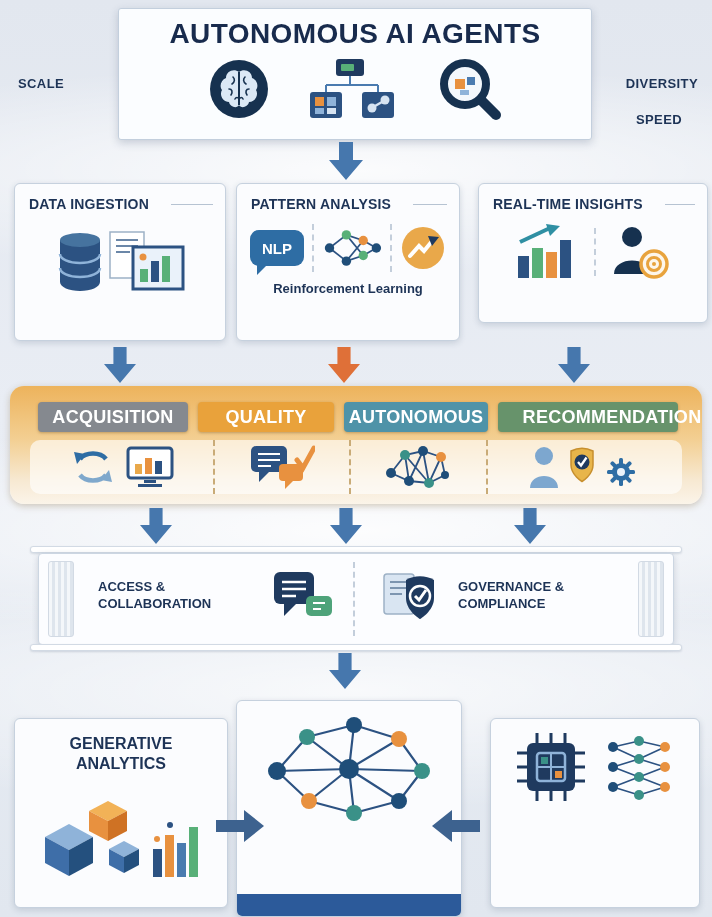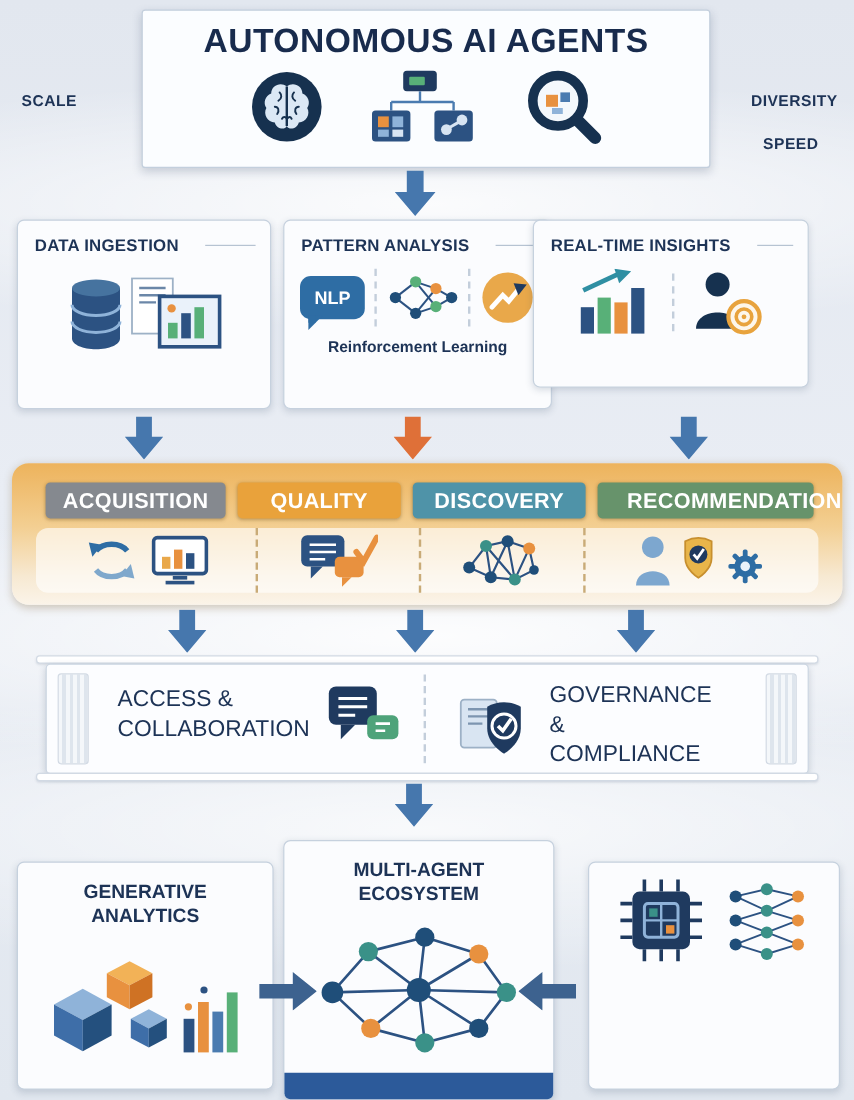--- a/index.html
+++ b/index.html
@@ -75,21 +75,21 @@
   .ledge { position:absolute; left:30px; width:652px; height:7px; background:#ffffff;
     border:1px solid #d2dae4; border-radius:3px; box-shadow:0 1px 2px rgba(50,70,100,.15); }
   #band4 {
     position:absolute; left:38px; top:553px; width:636px; height:92px; background:#fcfdff;
     border:1px solid #ccd6e2; border-radius:4px; box-shadow:0 2px 6px rgba(50,70,100,.2);
   }
   .pillar { position:absolute; top:561px; width:26px; height:76px; z-index:3;
     border:1px solid #d2dae4; border-radius:3px;
     background:repeating-linear-gradient(90deg,#f4f7fa 0 3px,#dee5ed 3px 6px); }
   .b4group { position:absolute; display:flex; align-items:center; gap:16px; z-index:4; }
-  .b4label { font-weight:normal; font-size:19px; color:#1d3356; line-height:1.3; }
+  .b4label { font-weight:bold; font-size:13px; color:#1d3356; line-height:1.3; }
   .b4dash { position:absolute; left:353px; top:562px; height:74px; border-left:2px dashed #c3cedb; z-index:4; }
 
   
   .p5title { text-align:center; font-weight:bold; font-size:16px; color:#1d3356; line-height:1.28; margin:15px auto 0; }
   .p5icons { display:flex; align-items:center; justify-content:center; gap:12px; margin-top:12px; line-height:0; }
   #footer-bar { position:absolute; left:0; right:0; bottom:0; height:22px; border-radius:0 0 5px 5px; }
 </style>
 </head>
 <body>
 
@@ -192,21 +192,21 @@
       <span class="vdash"></span>
       <svg width="46" height="46" viewBox="0 0 46 46">
         <circle cx="23" cy="23" r="21" fill="#e9a84a"></circle>
         <path d="M10 31 L19 21 L24 26 L33 15" stroke="#fff" stroke-width="4" fill="none" stroke-linecap="round"></path>
         <polygon points="28,11 39,12 32,21" fill="#1f3a5f"></polygon>
       </svg>
     </div>
     <div class="sub">Reinforcement Learning</div>
   </div>
 
-  <div class="panel" style="left:444px; top:183px; width:230px; height:140px;">
+  <div class="panel" style="left:478px; top:183px; width:230px; height:140px;">
     <div class="title-row">
       <span class="ptitle">REAL-TIME INSIGHTS</span>
       <span class="rule"></span>
     </div>
     <div class="icons-row" style="gap:14px; margin-top:12px;">
       <svg width="64" height="56" viewBox="0 0 64 56">
         <rect x="2" y="32" width="11" height="22" fill="#2c5282"></rect>
         <rect x="16" y="24" width="11" height="30" fill="#58b078"></rect>
         <rect x="30" y="28" width="11" height="26" fill="#e8913f"></rect>
         <rect x="44" y="16" width="11" height="38" fill="#2c5282"></rect>
@@ -241,21 +241,21 @@
   </div>
 
   <div id="band3">
     <div class="tab" style="left: 28px; width: 150px; background-color: rgb(133, 137, 143);">
       <span>ACQUISITION</span>
     </div>
     <div class="tab" style="left: 188px; width: 136px; background-color: rgb(233, 162, 59);">
       <span>QUALITY</span>
     </div>
     <div class="tab" style="left: 334px; width: 144px; background-color: rgb(79, 147, 168);">
-      <span>DISCOVERY</span>
+      <span>AUTONOMOUS</span>
     </div>
     <div class="tab" style="left: 488px; width: 180px; background-color: rgb(103, 147, 107); padding-left: 48px;">
       <span>RECOMMENDATION</span>
     </div>
 
     <div id="band3-cells">
       <div class="cell" style="flex-grow:27;">
         <svg width="46" height="42" viewBox="0 0 46 42">
           <path d="M36 13 A15 11 0 0 0 10 13" stroke="#2e6da4" stroke-width="4.5" fill="none"></path>
           <polygon points="4,6 15,8 7,18" fill="#2e6da4"></polygon>
@@ -386,21 +386,20 @@
         <rect x="128" y="48" width="9" height="42" fill="#e8913f"></rect>
         <rect x="140" y="56" width="9" height="34" fill="#4a7bb0"></rect>
         <rect x="152" y="40" width="9" height="50" fill="#58b078"></rect>
         <circle cx="120" cy="52" r="3" fill="#e8913f"></circle>
         <circle cx="133" cy="38" r="3" fill="#2c5282"></circle>
       </svg>
     </div>
   </div>
 
   <div class="panel" style="left:236px; top:700px; width:226px; height:217px; border-radius:6px;">
-    <div class="p5title" style="width:160px;">MULTI-AGENT ECOSYSTEM</div>
     <div class="p5icons" style="margin-top:8px;">
       <svg width="180" height="118" viewBox="0 0 180 118">
         <g stroke="#2c5282" stroke-width="2.2" fill="none">
           <path d="M18 62 L48 28 M48 28 L95 16 M95 16 L140 30 M140 30 L163 62 M163 62 L140 92 M140 92 L95 104 M95 104 L50 92 M50 92 L18 62 M18 62 L90 60 M48 28 L90 60 M95 16 L90 60 M140 30 L90 60 M163 62 L90 60 M140 92 L90 60 M95 104 L90 60 M50 92 L90 60"></path>
         </g>
         <circle cx="18" cy="62" r="9" fill="#1f4e79"></circle>
         <circle cx="48" cy="28" r="8" fill="#3a9188"></circle>
         <circle cx="95" cy="16" r="8" fill="#1f4e79"></circle>
         <circle cx="140" cy="30" r="8" fill="#e8913f"></circle>
         <circle cx="163" cy="62" r="8" fill="#3a9188"></circle>

